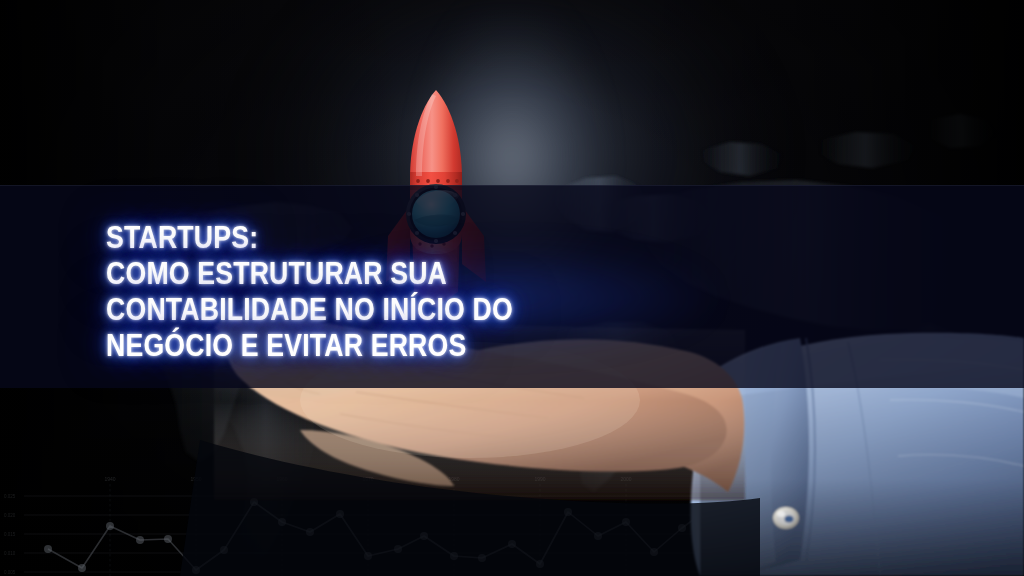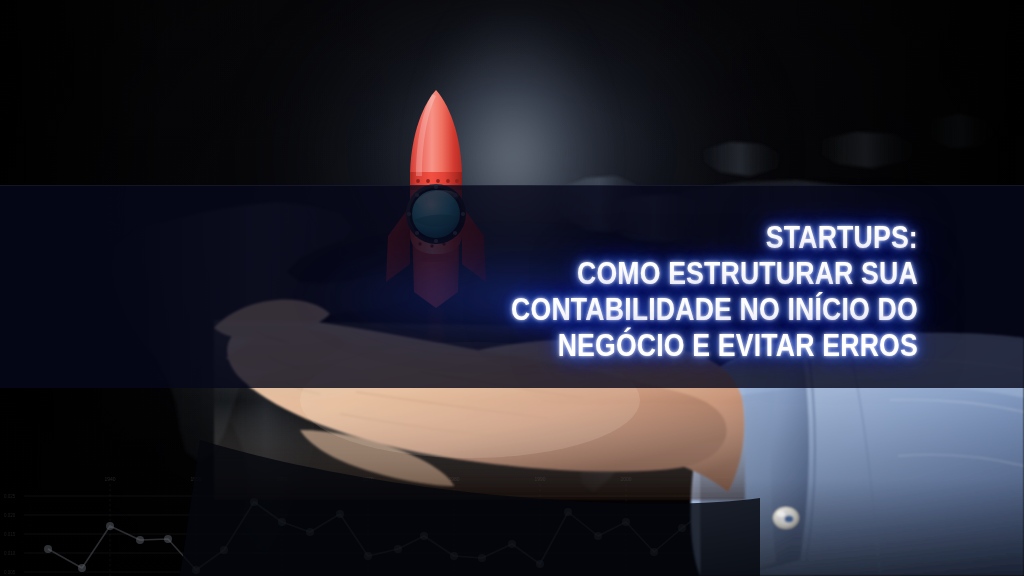--- a/index.html
+++ b/index.html
@@ -128,21 +128,21 @@
     fill:rgba(190,195,205,0.24);
     font-family:"Liberation Sans", sans-serif;
   }
 
   
   .headline{
     position:absolute;
     left:0; right:0;
     top:222px;
     z-index:9;
-    text-align:right;
+    text-align:left;
     padding:0 40px;
   }
   .hl-line{
     display:block;
     color:#ffffff;
     font-family:"Liberation Sans Narrow","Liberation Sans", sans-serif;
     font-weight:700;
     letter-spacing:0.2px;
     line-height:1.0;
     transform:scaleX(0.86);

